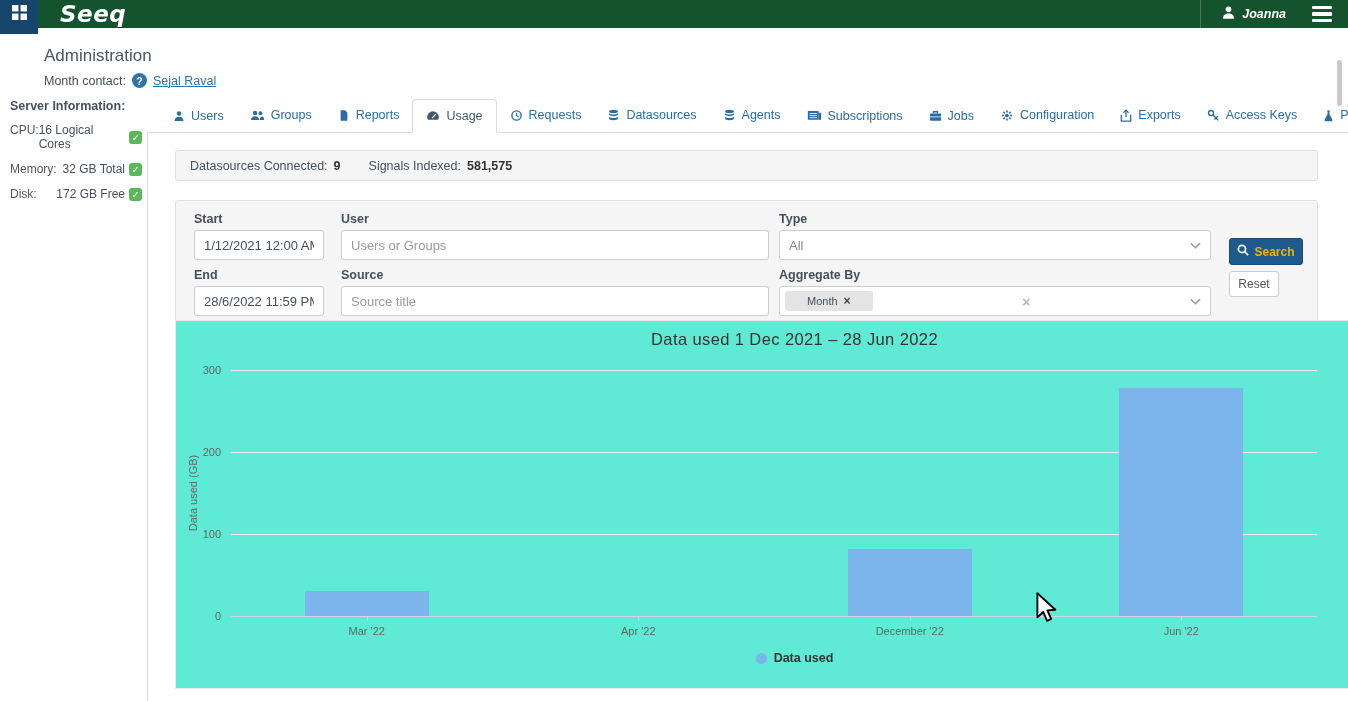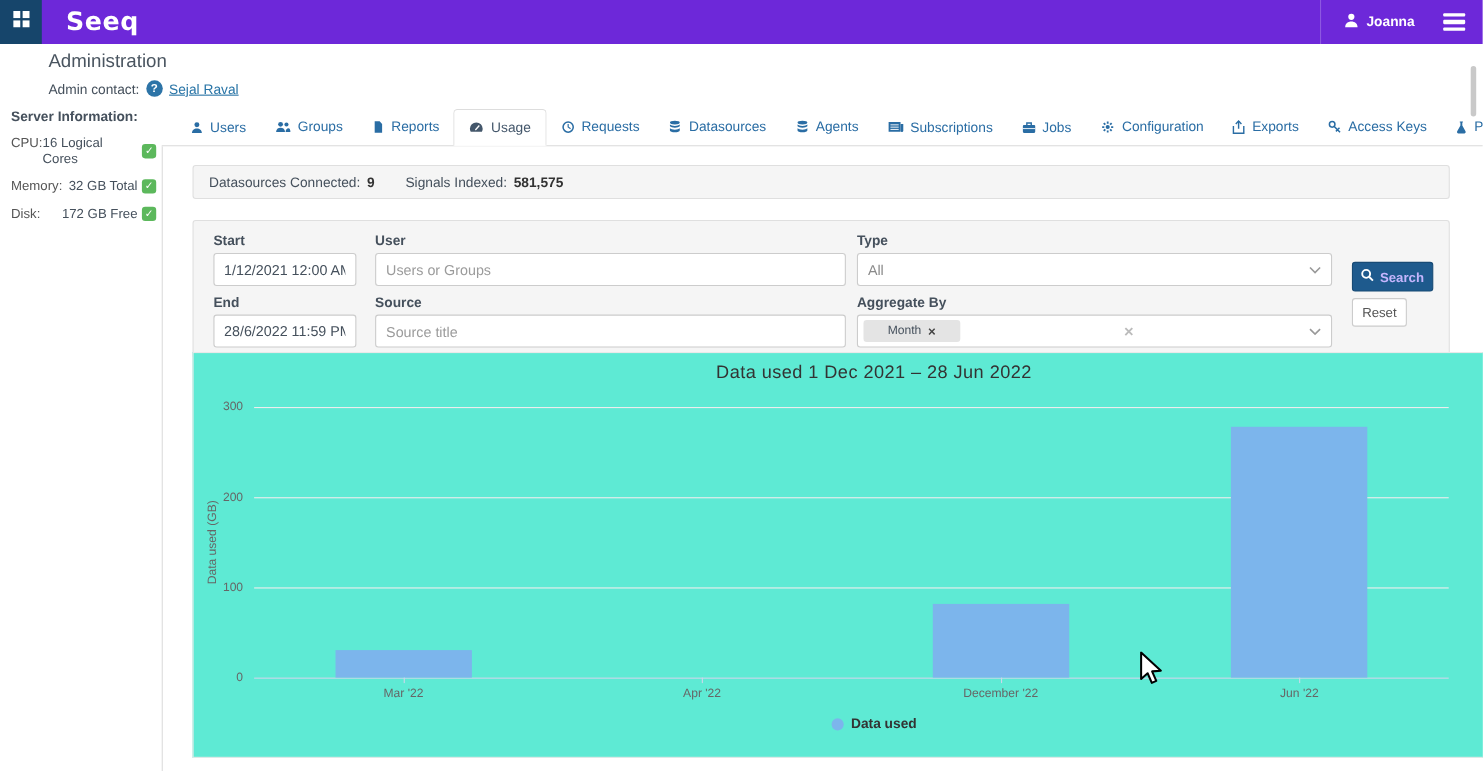--- a/index.html
+++ b/index.html
@@ -3,22 +3,22 @@
 <meta charset="utf-8">
 <style>
   * { box-sizing: border-box; }
   html,body { margin:0; padding:0; }
   body {
     width:1348px; height:701px; position:relative; overflow:hidden;
     background:#ffffff; color:#45505c;
     font-family:"Liberation Sans", sans-serif;
   }
   
-  .header { position:absolute; left:0; top:0; width:1348px; height:40px;
-    background:#6d28d9; display:flex; align-items:center; }
+  .header { position:absolute; left:0; top:0; width:1348px; height:28px;
+    background:#14532d; display:flex; align-items:center;font-style:italic; }
   .brand-square { width:38px; height:40px; background:#16456b;
     display:flex; align-items:center; justify-content:center; cursor:pointer; }
   .brand { color:#fff; font-size:23px; font-weight:bold; margin-left:22px;
     letter-spacing:0.5px; font-family:"DejaVu Sans", sans-serif; }
   .header-right { margin-left:auto; display:flex; align-items:center; height:100%; }
   .header-sep { width:1px; height:100%; background:rgba(255,255,255,0.22); margin-right:20px; }
   .user-chip { color:#fff; font-size:12.5px; font-weight:bold; display:flex;
     align-items:center; gap:6px; cursor:pointer; }
   .hamburger { margin:0 12px 0 22px; display:flex; flex-direction:column; gap:3px; cursor:pointer; padding:4px; }
   .hamburger span { width:20px; height:3.2px; background:#fff; border-radius:1px; }
@@ -70,21 +70,21 @@
   .finput::placeholder { color:#9b9b9b; }
   .fselect { position:absolute; height:30px; border:1px solid #ccc; border-radius:3px;
     background:#fff; font-size:13px; color:#8a8a8a; display:flex; align-items:center;
     padding:0 9px; cursor:pointer; }
   .fselect .chev { margin-left:auto; display:inline-flex; }
   .tag-pill { background:#e4e4e4; border-radius:3px; font-size:11px; color:#45505c;
     padding:4px 22px; display:inline-flex; align-items:center; gap:6px; }
   .tag-x { font-weight:bold; font-size:12px; color:#444; cursor:pointer; line-height:1; }
   .clear-x { color:#bbb; font-size:15px; font-weight:bold; margin-left:auto; margin-right:10px; cursor:pointer; line-height:1; }
   .btn-search { position:absolute; left:1053px; top:37px; width:74px; height:27px;
-    background:#1e5a8d; color:#c4b5fd; border:1px solid #174a75; border-radius:3px;
+    background:#1e5a8d; color:#eab308; border:1px solid #174a75; border-radius:3px;
     font-size:12px; font-weight:bold; display:flex; align-items:center; justify-content:center;
     gap:5px; cursor:pointer; font-family:"Liberation Sans", sans-serif; }
   .btn-reset { position:absolute; left:1053px; top:70px; width:50px; height:26px;
     background:#fff; color:#555; border:1px solid #ccc; border-radius:3px; font-size:12px;
     display:flex; align-items:center; justify-content:center; cursor:pointer;
     font-family:"Liberation Sans", sans-serif; }
 
   
   .chart-panel { position:absolute; left:175px; top:320px; width:1239px; height:369px;
     background:#5eead4; border:1px solid #e9e9e9; }
@@ -132,21 +132,21 @@
     <div class="hamburger">
       <span></span>
         <span></span>
         <span></span>
     </div>
   </div>
 </div>
 
 <div class="page-title">Administration</div>
 <div class="admin-contact">
-  <span>Admin contact:</span>
+  <span>Month contact:</span>
   <span class="help-icon"></span>
   <a class="admin-link">Sejal Raval</a>
 </div>
 
 <div class="server-info">
   <div class="si-title">Server Information:</div>
   <div id="server-rows">
       <div class="server-row">
         <span>CPU:</span>
         <span class="val">16 Logical Cores<span class="check-icon"></span></span>

